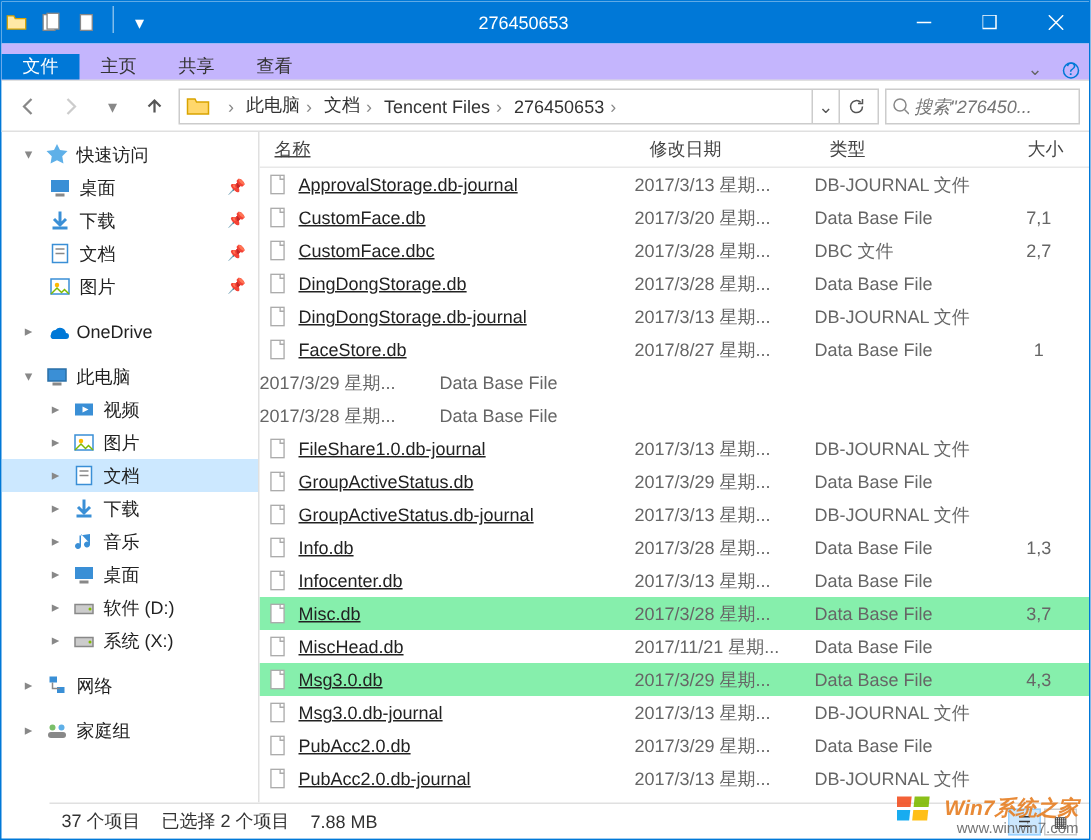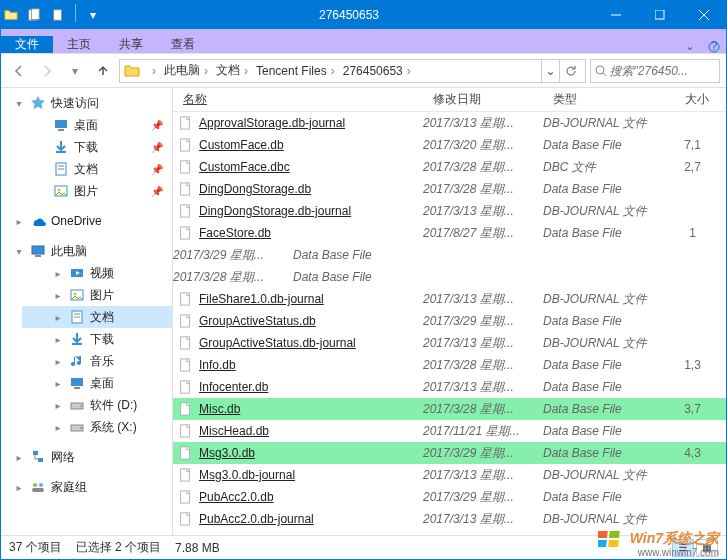--- a/index.html
+++ b/index.html
@@ -32,41 +32,41 @@
 .addr .refresh { display: flex; align-items: center; justify-content: center; width: 22px; color: #555; border-left: 1px solid #ccc; height: 100%; }
 .search { width: 130px; height: 24px; border: 1px solid #ccc; display: flex; align-items: center; padding: 0 4px; color: #888; gap: 4px; }
 .search input { border: none; outline: none; width: 100%; font-style: italic; color: #888; font-size: 12px; }
 
 .body { flex: 1; display: flex; overflow: hidden; }
 
 .nav { width: 172px; border-right: 1px solid #e0e0e0; overflow-y: hidden; padding-top: 4px; position: relative; }
 .navitem { height: 22px; display: flex; align-items: center; padding-left: 12px; gap: 4px; color: #222; white-space: nowrap; }
 .navitem .exp { width: 12px; color: #888; display: flex; justify-content: center; font-size: 10px; }
 .navitem .nico { width: 18px; display: flex; justify-content: center; }
-.navitem.sub { padding-left: 30px; margin-left: 21px; }
+.navitem.sub { padding-left: 30px; }
 .navitem .pin { margin-left: auto; margin-right: 8px; color: #888; font-size: 10px; }
 .navitem.sel { background: #cce8ff; }
 
 .content { flex: 1; display: flex; flex-direction: column; overflow: hidden; }
 .cols { height: 24px; display: flex; align-items: center; border-bottom: 1px solid #e8e8e8; color: #444; background: #fff; }
 .cols > div { padding-left: 10px; border-right: 1px solid transparent; white-space: nowrap; overflow: hidden; }
 .c-name { width: 250px; text-decoration: underline; }
 .c-date { width: 120px; }
 .c-type { width: 130px; }
 .c-size { flex: 1; text-align: center; padding-right: 14px; }
 
 .filelist { flex: 1; overflow: hidden; position: relative; }
 .row { height: 22px; display: flex; align-items: center; color: #222; }
 .row.sel { background: #86efac; }
 .row .c-name { display: flex; align-items: center; gap: 6px; }
 .row .fi { width: 16px; height: 16px; display: flex; align-items: center; justify-content: center; margin-left: 4px; }
-.row .c-date, .row .c-type { color: #666; font-style: italic; }
+.row .c-date, .row .c-type { color: #666; }
 .row .c-size { color: #666; }
 
-.status { height: 24px; border-top: 1px solid #e0e0e0; display: flex; align-items: center; padding: 0 8px; gap: 14px; color: #333; background: #fff; font-size: 12px; }
+.status { height: 24px; border-top: 1px solid #e0e0e0; display: flex; align-items: center; padding: 0 8px; gap: 14px; color: #333; background: #fff; font-size: 12px; margin-left: 32px; }
 .status .viewbtns { margin-left: auto; display: flex; gap: 2px; }
 .status .vb { width: 22px; height: 18px; border: 1px solid #ccc; display: flex; align-items: center; justify-content: center; font-size: 10px; }
 .status .vb.active { background: #cce8ff; border-color: #99d1ff; }
 
 .watermark { position: absolute; right: 8px; bottom: 11px; display: flex; align-items: center; gap: 6px; opacity: .9; pointer-events: none; text-align: center; }
 .watermark .flag { width: 26px; height: 20px; }
 .watermark .txt1 { color: #e67e22; font-weight: bold; font-size: 14px; font-style: italic; }
 .watermark .txt2 { color: #666; font-size: 10px; position: absolute; right: 0; bottom: -9px; }
 
 svg { display: block; }

